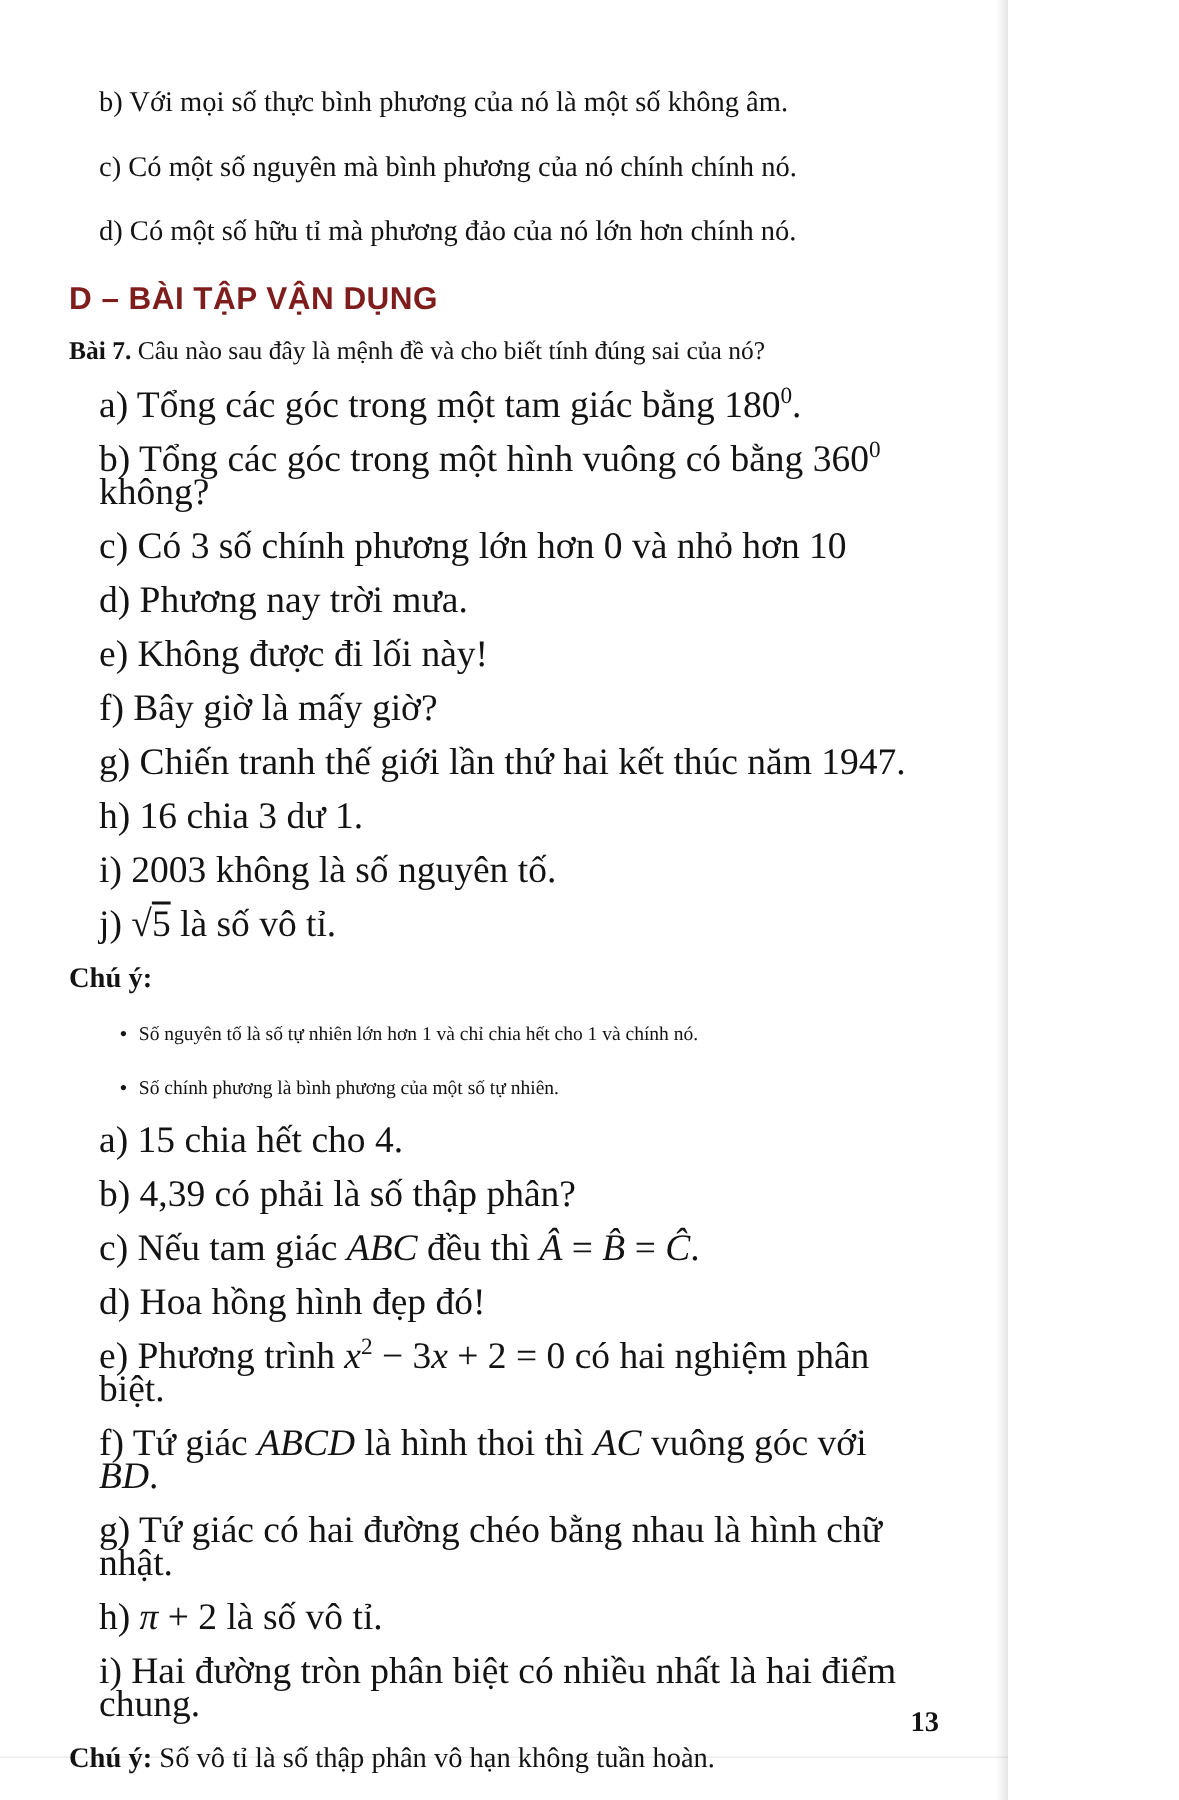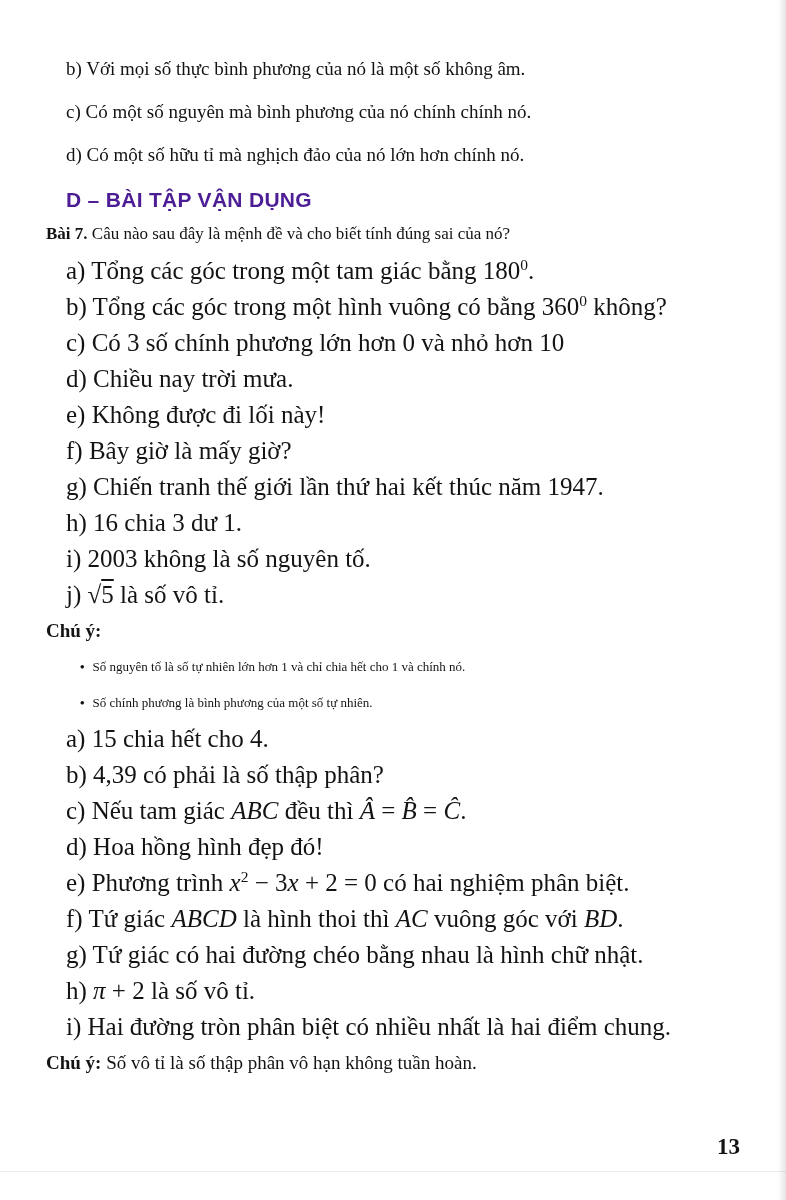--- a/index.html
+++ b/index.html
@@ -1,52 +1,52 @@
 <!DOCTYPE html>
 <html><head>
 <meta charset="utf-8">
 <style>
   html,body{margin:0;padding:0;background:#ffffff;}
   body{width:786px;height:1200px;overflow:hidden;font-family:"Liberation Serif", serif;color:#131313;}
-  .page{position:relative;box-sizing:border-box;width:786px;height:1200px;padding:58px 58px 0 46px;background:#ffffff;}
+  .page{position:relative;box-sizing:border-box;width:672px;height:1200px;padding:58px 58px 0 46px;background:#ffffff;}
   .page::after{content:"";position:absolute;top:0;right:0;width:8px;height:100%;
     background:linear-gradient(to left, rgba(0,0,0,0.10), rgba(0,0,0,0));pointer-events:none;}
   .page::before{content:"";position:absolute;left:0;bottom:28px;width:100%;height:1px;background:rgba(0,0,0,0.07);}
   .intro-item{font-size:19px;line-height:22px;margin:0 0 21px 20px;}
   .section-heading{font-family:"Liberation Sans", sans-serif;font-weight:bold;font-size:21px;line-height:26px;
     letter-spacing:0.3px;margin:2px 0 10px 0;}
   .q{font-size:17px;line-height:22px;margin:0 0 15px 0;}
   .bold{font-weight:bold;}
   .item{font-size:25px;line-height:22px;margin:0 0 14px 20px;}
   .note-label{font-size:19px;line-height:22px;font-weight:bold;margin:2px 0 14px 0;}
   .note-item{font-size:13px;line-height:22px;margin:12px 0 14px 34px;}
   .note-item::before{content:"\2022";font-weight:bold;margin-right:8px;}
   .note-final{font-size:19px;line-height:22px;margin:0;}
   .it{font-style:italic;}
   .sup{vertical-align:super;font-size:0.62em;line-height:0;}
   .ol{text-decoration:overline;}
-  .page-number{position:absolute;right:46px;bottom:40px;font-size:23px;font-weight:bold;}
+  .page-number{position:absolute;right:46px;bottom:40px;font-size:19px;font-weight:bold;}
 </style>
 </head>
 <body>
 
 <div class="page">
 
   <div class="intro-item">b) Với mọi số thực bình phương của nó là một số không âm.</div>
   <div class="intro-item">c) Có một số nguyên mà bình phương của nó chính chính nó.</div>
-  <div class="intro-item">d) Có một số hữu tỉ mà nghịch đảo của nó lớn hơn chính nó.</div>
+  <div class="intro-item">d) Có một số hữu tỉ mà phương đảo của nó lớn hơn chính nó.</div>
 
-  <div class="section-heading" style="color: #4c1d95; margin-left: 20px;">D – BÀI TẬP VẬN DỤNG</div>
+  <div class="section-heading" style="color: #7f1d1d;">D – BÀI TẬP VẬN DỤNG</div>
 
   <div class="q"><span class="bold">Bài 7.</span><span> Câu nào sau đây là mệnh đề và cho biết tính đúng sai của nó?</span></div>
 
   <div class="item"><span>a) Tổng các góc trong một tam giác bằng 180</span><span class="sup">0</span><span>.</span></div>
   <div class="item"><span>b) Tổng các góc trong một hình vuông có bằng 360</span><span class="sup">0</span><span> không?</span></div>
   <div class="item">c) Có 3 số chính phương lớn hơn 0 và nhỏ hơn 10</div>
-  <div class="item">d) Chiều nay trời mưa.</div>
+  <div class="item">d) Phương nay trời mưa.</div>
   <div class="item">e) Không được đi lối này!</div>
   <div class="item">f) Bây giờ là mấy giờ?</div>
   <div class="item">g) Chiến tranh thế giới lần thứ hai kết thúc năm 1947.</div>
   <div class="item">h) 16 chia 3 dư 1.</div>
   <div class="item">i) 2003 không là số nguyên tố.</div>
   <div class="item"><span>j) √</span><span class="ol">5</span><span> là số vô tỉ.</span></div>
 
   <div class="note-label">Chú ý:</div>
   <div class="note-item">Số nguyên tố là số tự nhiên lớn hơn 1 và chỉ chia hết cho 1 và chính nó.</div>
   <div class="note-item">Số chính phương là bình phương của một số tự nhiên.</div>

